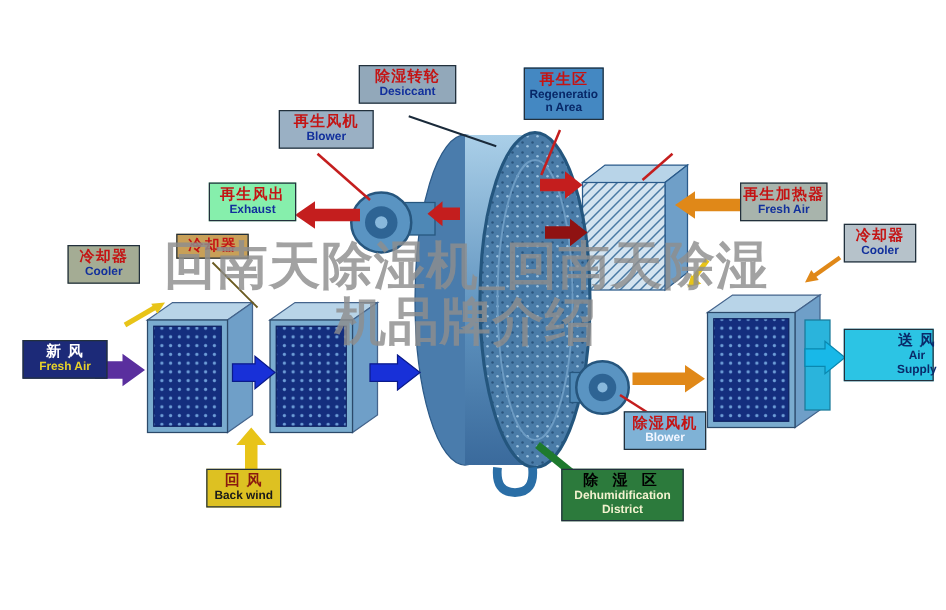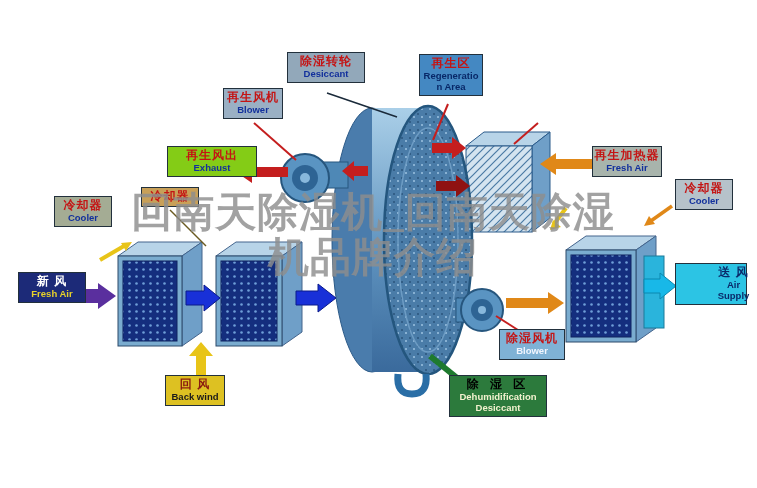--- a/index.html
+++ b/index.html
@@ -15,24 +15,24 @@
     display:flex; flex-direction:column; align-items:center; justify-content:center;
     border:1px solid #22303c; padding:2px 3px; text-align:center; line-height:1.15;
   }
   .lbl .zh { font-size:12px; font-weight:bold; color:var(--zh-red); letter-spacing:1px; white-space:nowrap; }
   .lbl .en { font-size:9.5px; font-weight:bold; color:var(--en-blue); }
   .lbl .en:empty { display:none; }
 
   .desiccant        { left:287px; top:52px;  width:78px; background:#92a8ba; }
   .regeneration_area{ left:419px; top:54px;  width:64px; background:#4488c2; }
   .regeneration_area .en { word-break:break-all; color:#082868; }
-  .regen_blower     { left:223px; top:88px;  width:60px; background:#9ab0c4; }
+  .regen_blower     { left:223px; top:88px;  width:76px; background:#9ab0c4; }
   .regen_heater     { left:505px; top:88px;  width:74px; background:#a2b2bc; }
   .regen_heater .en { color:#15202c; }
-  .exhaust          { left:167px; top:146px; width:90px; background:#84cc16; }
+  .exhaust          { left:167px; top:146px; width:70px; background:#86efac; }
   .regen_fresh_air  { left:592px; top:146px; width:70px; background:#a8b4ac; }
   .cooler_left      { left:54px;  top:196px; width:58px; background:#a4ac94; }
   .cooler_mid       { left:141px; top:187px; width:58px; background:#c8a058; }
   .cooler_right     { left:675px; top:179px; width:58px; background:#b6c2ca; }
   .fresh_air_left   { left:18px;   top:272px; width:68px; background:#1c2a78;text-align:center; }
   .fresh_air_left .zh { color:#ffffff; }
   .fresh_air_left .en { color:#e8d22a; }
   .back_wind        { left:165px; top:375px; width:60px; background:#ddc122; }
   .back_wind .zh { color:#8a1a10; }
   .back_wind .en { color:#1a1a1a; }
@@ -218,21 +218,21 @@
     <span class="en">Back wind</span>
   </div>
 
   <div class="lbl dehumid_blower">
     <span class="zh">除湿风机</span>
     <span class="en">Blower</span>
   </div>
 
   <div class="lbl dehumid_district">
     <span class="zh">除 湿 区</span>
-    <span class="en">Dehumidification Desiccant</span>
+    <span class="en">Dehumidification District</span>
   </div>
 
   <div class="lbl air_supply">
     <span class="zh">送 风</span>
     <span class="en">Air Supply</span>
   </div>
 
   <div class="watermark">
     <div class="l1">回南天除湿机_回南天除湿</div>
     <div class="l2">机品牌介绍</div>

